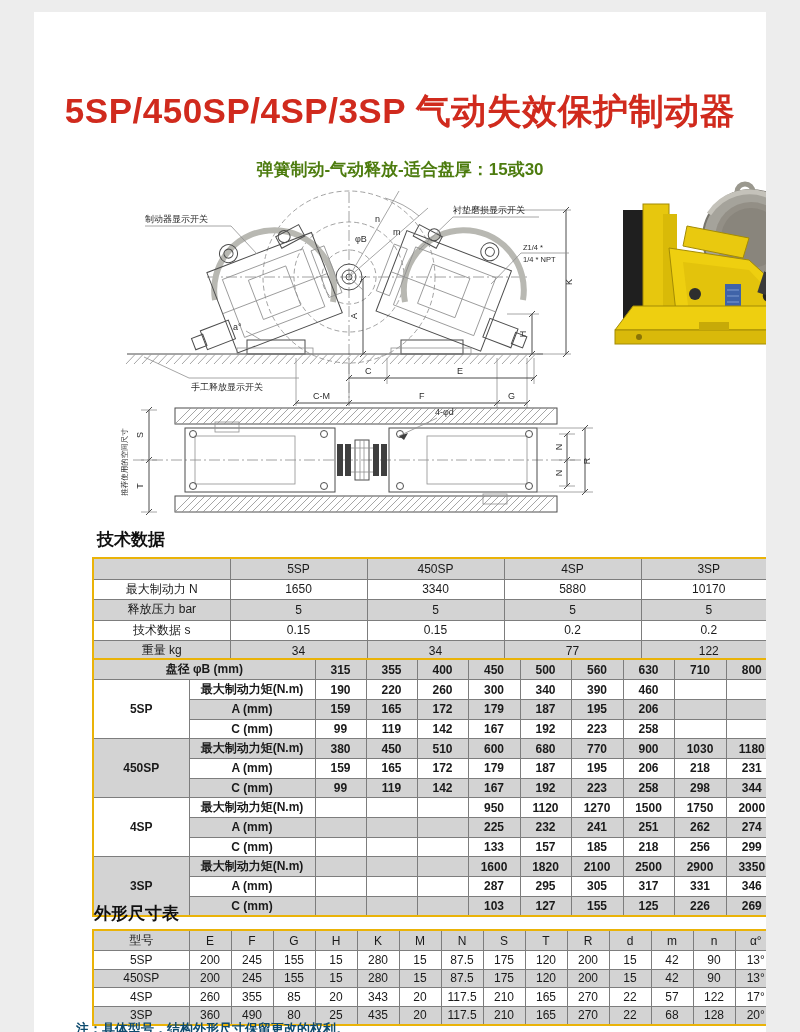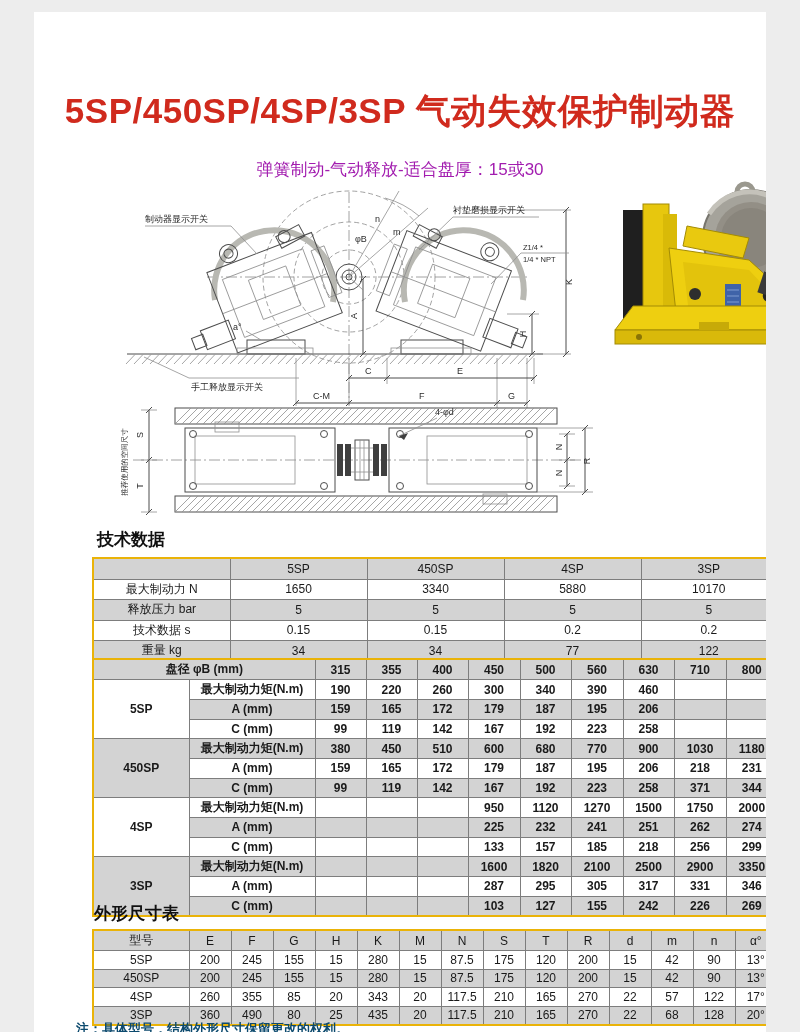--- a/index.html
+++ b/index.html
@@ -1,21 +1,21 @@
 <!DOCTYPE html>
 <html><head>
 <meta charset="utf-8">
 <style>
   html,body{margin:0;padding:0;background:#ededed;}
   .page{position:relative;width:732px;height:1032px;margin:12px auto;background:#ffffff;
         font-family:"Liberation Sans","DejaVu Sans",sans-serif;color:#111;overflow:hidden;}
   .title{position:absolute;top:76px;left:0;right:0;text-align:center;
          font-size:35px;font-weight:bold;color:#d02a1d;letter-spacing:0.5px;white-space:nowrap;}
   .subtitle{position:absolute;top:146px;left:0;right:0;text-align:center;
-            font-size:17px;font-weight:normal;color:#a21caf;}
+            font-size:17px;font-weight:bold;color:#4d7c0f;}
   .sec-h{position:absolute;font-size:17px;font-weight:bold;color:#101010;text-align:center;}
   .note{position:absolute;left:42px;top:1008px;font-family:"Liberation Serif","DejaVu Serif",serif;
         font-size:13px;font-weight:bold;color:#0c4a6e;}
   table.dt{position:absolute;border-collapse:collapse;table-layout:fixed;background:#fff;
            border:2px solid #eab308;}
   table.dt td{border:1px solid #7d7d7d;text-align:center;font-size:12px;color:#1a1a1a;
               padding:1px 2px;height:17px;overflow:hidden;white-space:nowrap;}
   #tech-table td{height:17.5px;}
   #torque-table td{height:16.5px;}
   #dims-table td{height:15.5px;}
@@ -569,21 +569,21 @@
         </tr>
         <tr class="gray">
           <td>C (mm)</td>
           <td>99</td>
           <td>119</td>
           <td>142</td>
           <td>167</td>
           <td>192</td>
           <td>223</td>
           <td>258</td>
-          <td>371</td>
+          <td>298</td>
           <td>344</td>
         </tr>
         <tr>
           <td rowspan="3">4SP</td>
           <td>最大制动力矩(N.m)</td>
           <td></td>
           <td></td>
           <td></td>
           <td>950</td>
           <td>1120</td>
@@ -642,21 +642,21 @@
           <td>346</td>
         </tr>
         <tr class="gray">
           <td>C (mm)</td>
           <td></td>
           <td></td>
           <td></td>
           <td>103</td>
           <td>127</td>
           <td>155</td>
-          <td>242</td>
+          <td>125</td>
           <td>226</td>
           <td>269</td>
         </tr>
       </tbody>
   </table>
 
   <div class="sec-h" style="left:60px;top:890px;">外形尺寸表</div>
 
   <table id="dims-table" class="dt" style="left:58px;top:917px;width:684px;">
     <colgroup>

